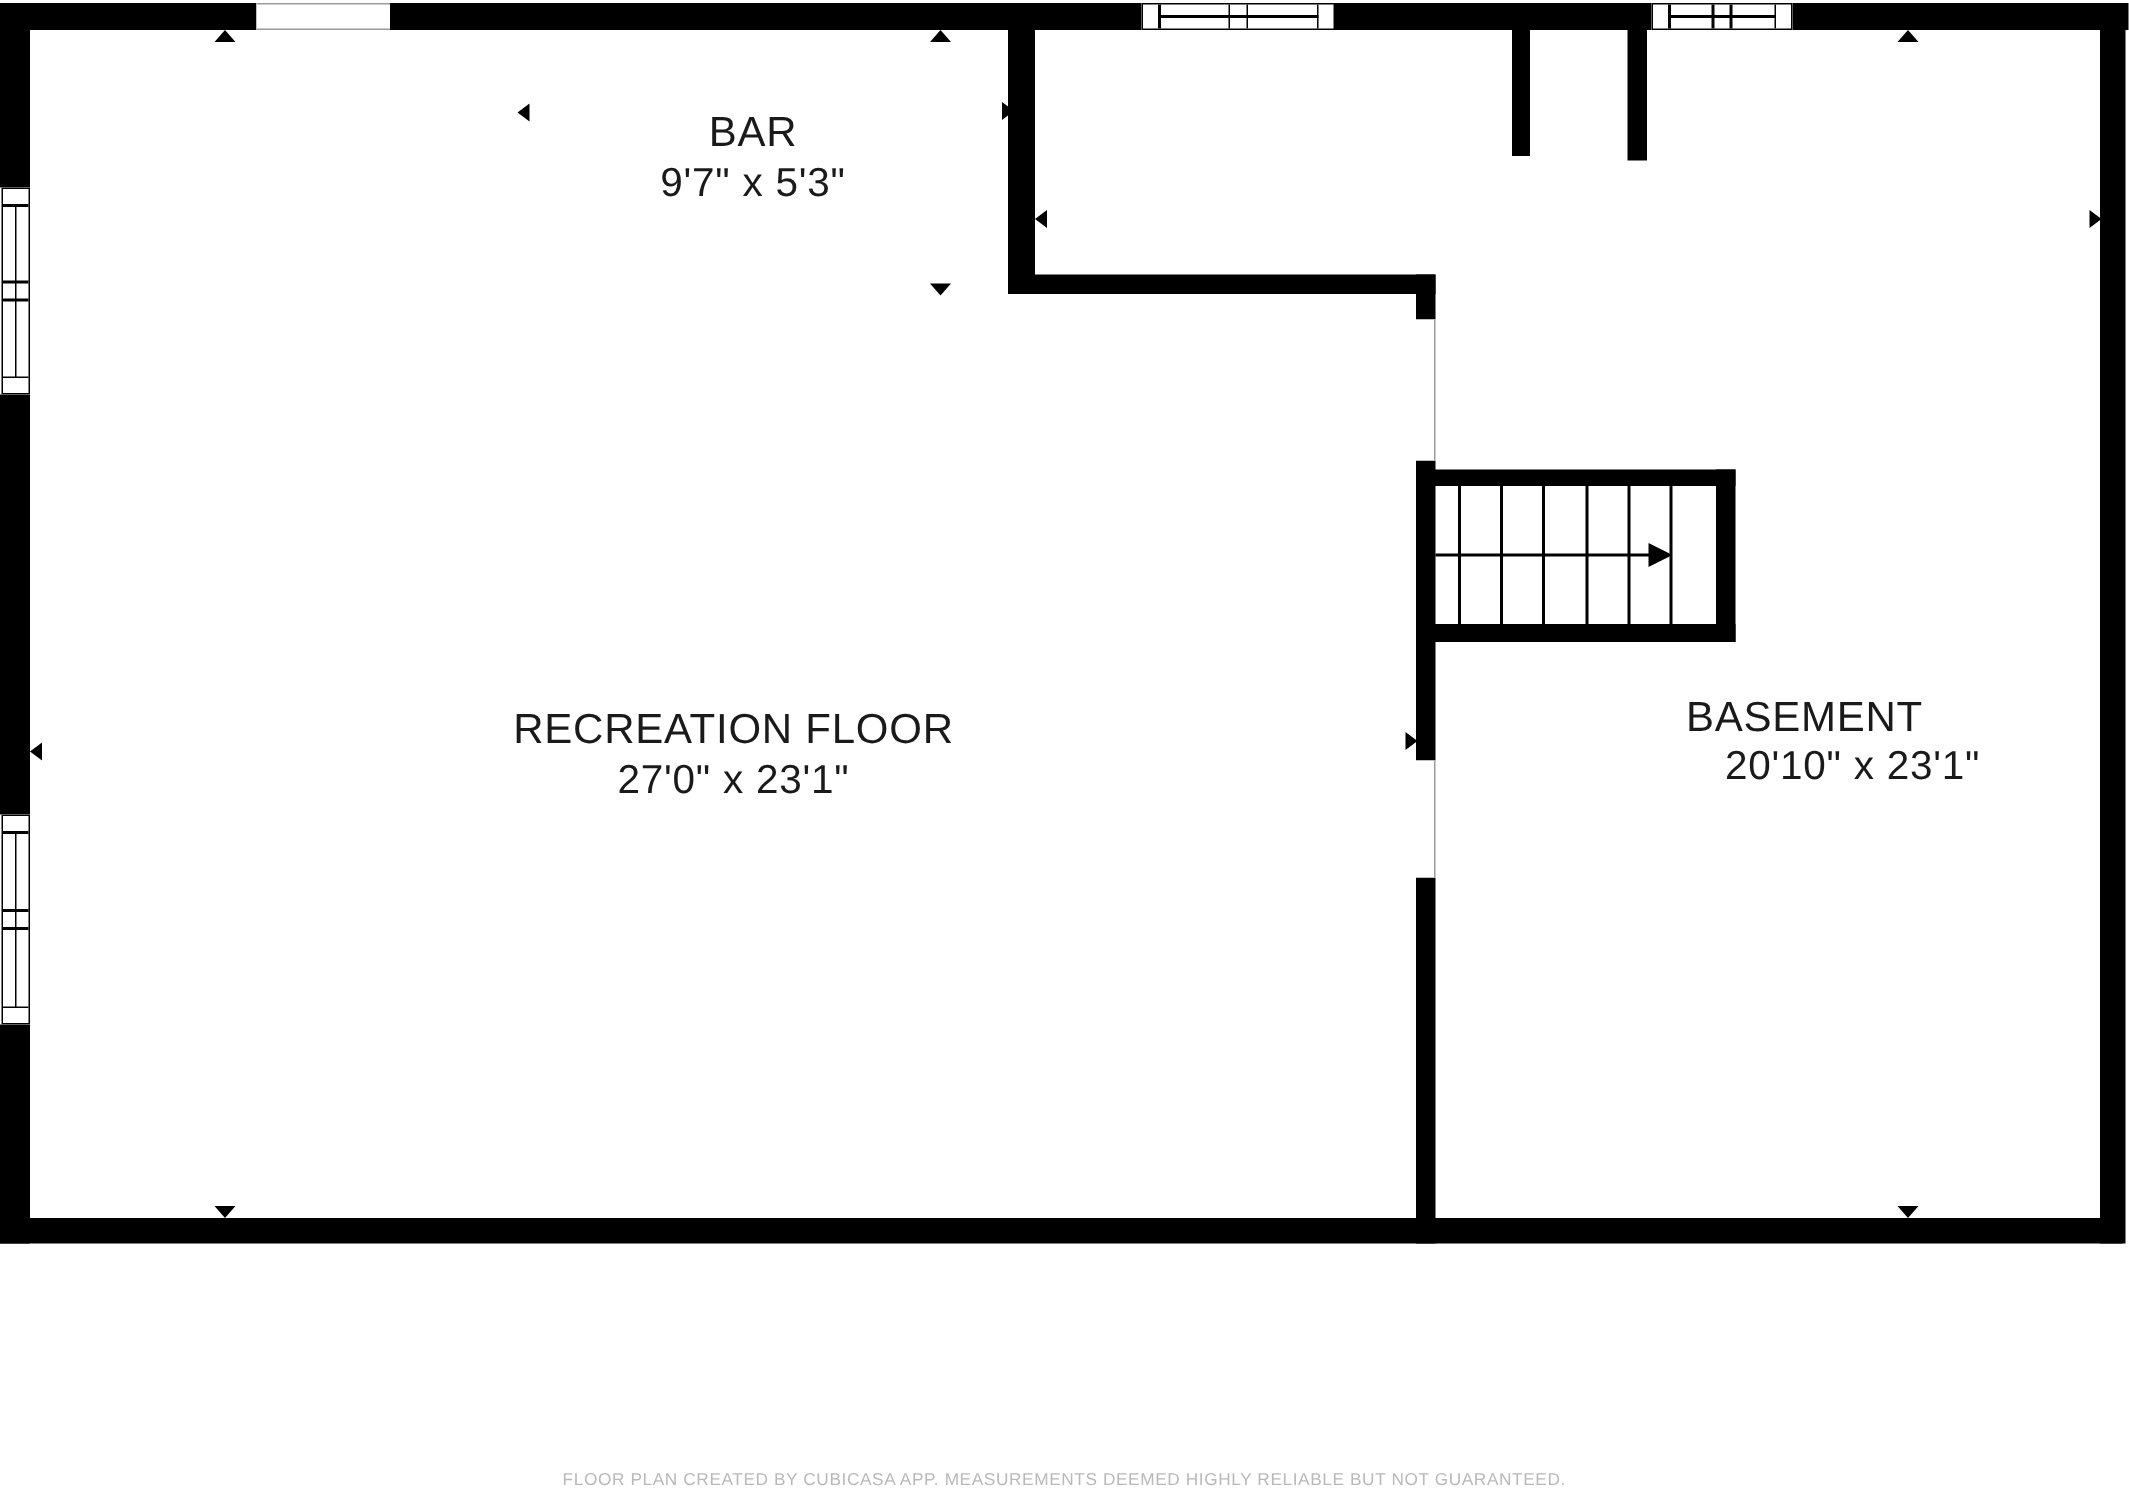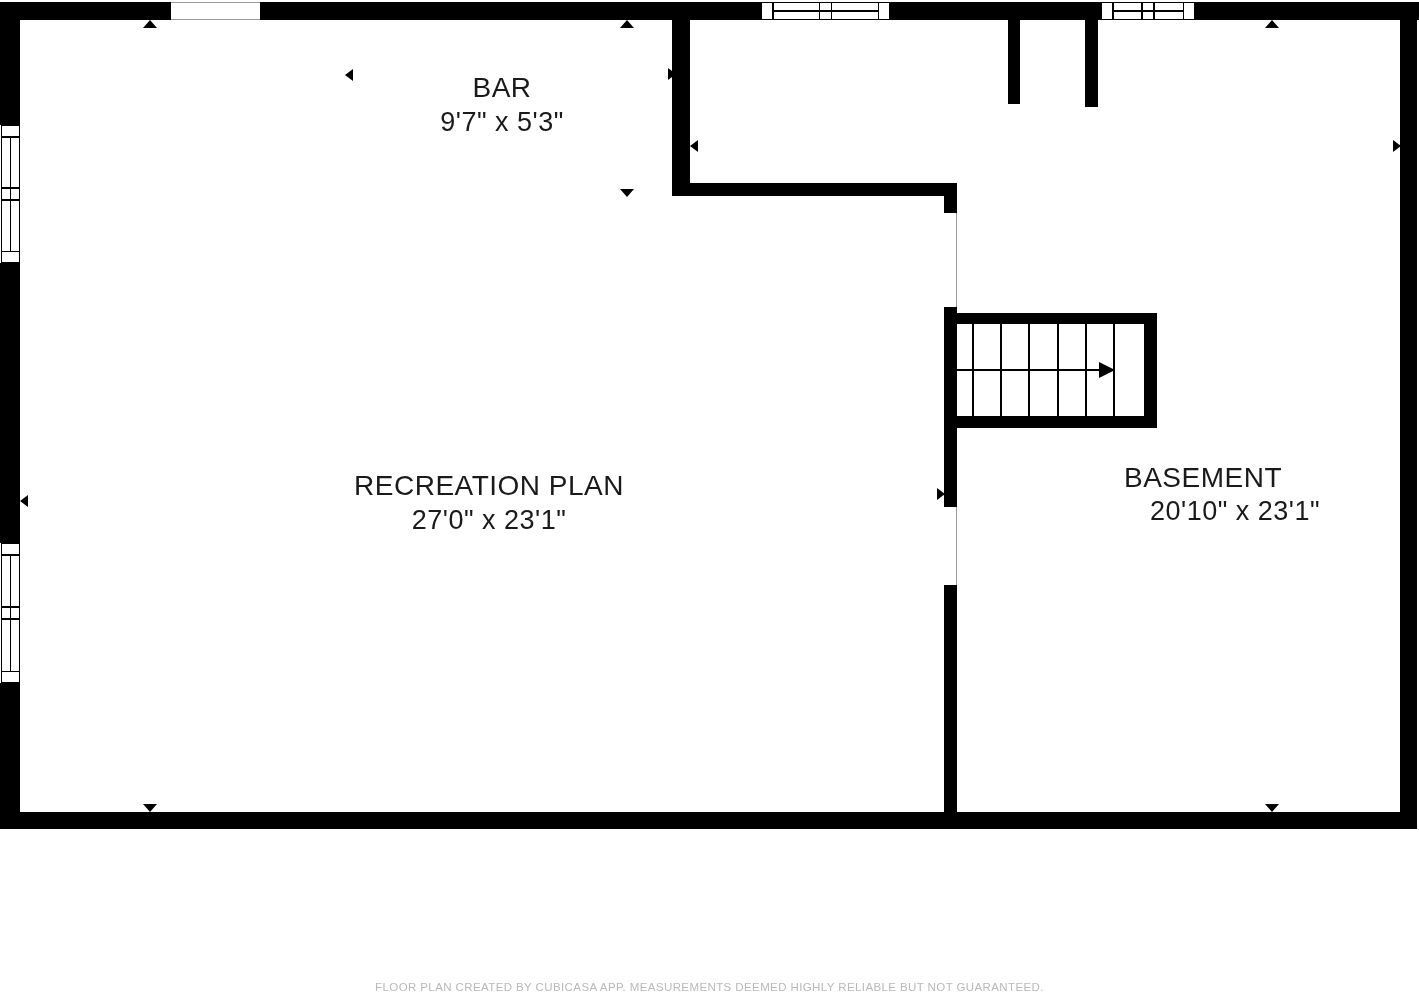--- a/index.html
+++ b/index.html
@@ -113,18 +113,18 @@
     <div class="m m-down" style="left: 620px; top: 189px;"></div>
     <div class="m m-down" style="left: 1265px; top: 804px;"></div>
     <div class="m m-left" style="left: 345px; top: 69px;"></div>
     <div class="m m-right" style="left: 668px; top: 68px;"></div>
     <div class="m m-left" style="left: 690px; top: 140px;"></div>
     <div class="m m-right" style="left: 1393px; top: 140px;"></div>
     <div class="m m-left" style="left: 20px; top: 495px;"></div>
     <div class="m m-right" style="left: 937px; top: 488px;"></div>
     <div class="room-name" style="left: 502px; top: 88px;">BAR</div>
     <div class="room-dims" style="left: 502px; top: 122px;">9'7" x 5'3"</div>
-    <div class="room-name" style="left: 489px; top: 486px;">RECREATION PLAN</div>
+    <div class="room-name" style="left: 489px; top: 486px;">RECREATION FLOOR</div>
     <div class="room-dims" style="left: 489px; top: 520px;">27'0" x 23'1"</div>
     <div class="room-name" style="left: 1203px; top: 478px;">BASEMENT</div>
     <div class="room-dims" style="left: 1235px; top: 511px;">20'10" x 23'1"</div>
   </div>
 <div class="footer" style="top: 981px;">FLOOR PLAN CREATED BY CUBICASA APP. MEASUREMENTS DEEMED HIGHLY RELIABLE BUT NOT GUARANTEED.</div>
 
 </body></html>

